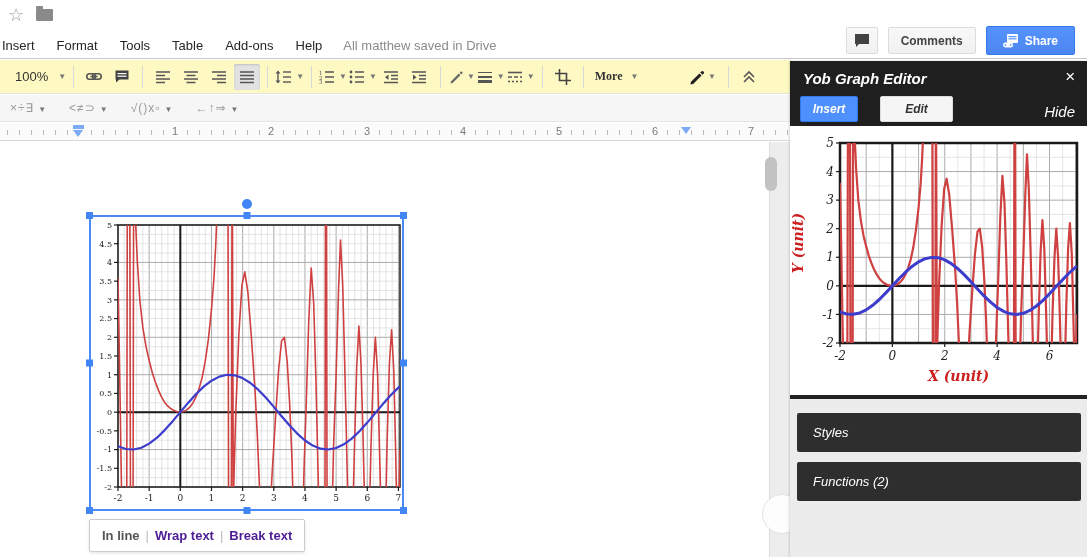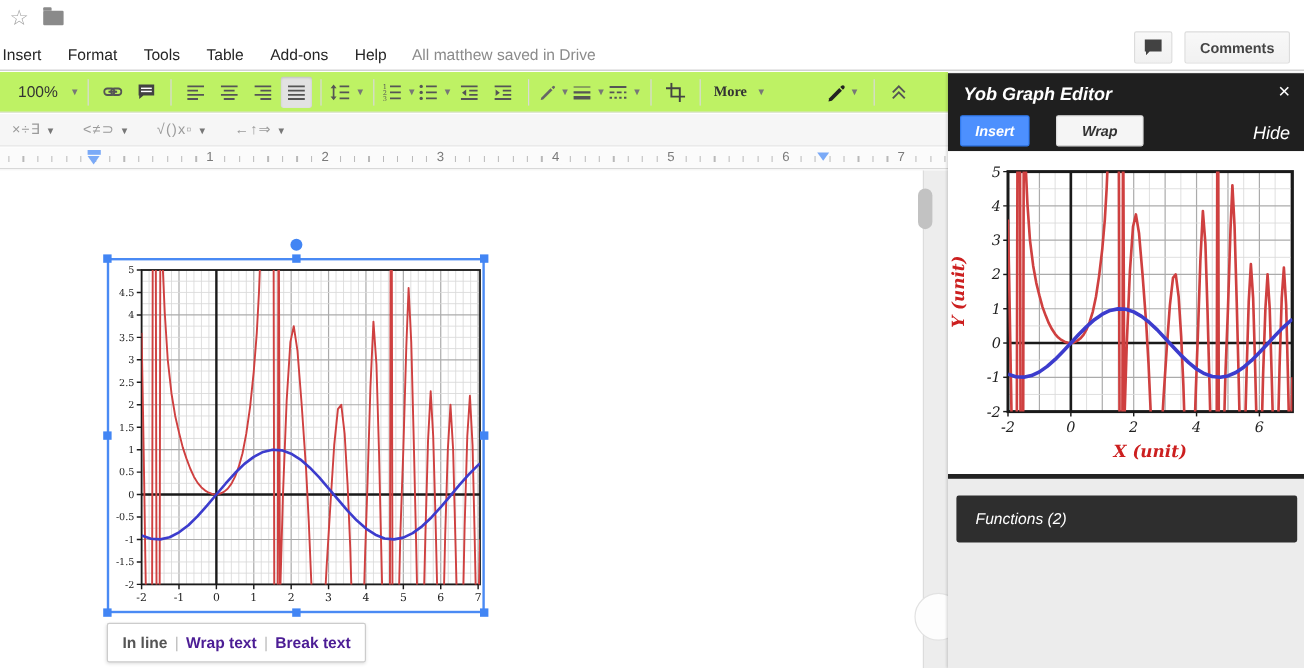--- a/index.html
+++ b/index.html
@@ -17,21 +17,21 @@
   .menubar { position:absolute; left:0; top:33px; height:24px; display:flex; align-items:center; }
   .menu-item { font-size:13px; color:#262626; padding:3px 11px; cursor:default; }
   .menu-item:first-child { padding-left:2px; }
   .save-status { font-size:13px; color:#8b8b8b; margin-left:10px; }
   .header-actions { position:absolute; right:12px; top:26px; display:flex; align-items:center; gap:10px; }
   .gbtn { height:27px; border:1px solid #dcdcdc; border-radius:2px; background:linear-gradient(#f8f8f8,#f1f1f1); font-size:12px; font-weight:bold; color:#444; display:flex; align-items:center; justify-content:center; padding:0 12px; cursor:pointer; }
   .gbtn.iconbtn { width:32px; padding:0; }
   .share-btn { background:linear-gradient(#5592fb,#4d86f0); border:1px solid #3079ed; color:#fff; display:flex; gap:7px; padding:0 16px; height:29px; }
 
   
-  .toolbar { position:absolute; left:0; top:60px; width:790px; height:34px; background:#bef264; border-bottom:1px solid #e4e4e4; display:flex; align-items:center; padding-left:8px; z-index:2; }
+  .toolbar { position:absolute; left:0; top:60px; width:790px; height:34px; background:#fef9c3; border-bottom:1px solid #e4e4e4; display:flex; align-items:center; padding-left:8px; z-index:2; }
   .tb { height:26px; min-width:26px; display:flex; align-items:center; justify-content:center; border-radius:2px; margin:0 1px; cursor:pointer; color:#444; }
   .tb.active { background:#e2e2e2; box-shadow:inset 0 1px 2px rgba(0,0,0,.15); }
   .tb .caret, .eq-group .caret { font-size:8px; color:#777; margin-left:4px; }
   .sep { width:1px; height:22px; background:#d9d9d9; margin:0 6px; }
   .zoom-box { font-size:13px; color:#333; padding:0 6px; }
   .more-label { font-size:12px; font-weight:bold; color:#333; padding:0 4px;font-family:Liberation Serif, serif; }
   .push { margin-left:auto; }
   .tb svg { display:block; }
 
   
@@ -97,20 +97,35 @@
     </div>
     <div class="header-actions">
       <div class="gbtn iconbtn">
         <svg width="16" height="15" viewBox="0 0 16 15">
             <path d="M1 1 h14 v10 h-10 l-3 3 v-3 h-1 z" fill="#424242"></path>
           </svg>
       </div>
       <div class="gbtn">
           <span>Comments</span>
         </div>
+      <div class="gbtn share-btn">
+        <svg width="15" height="14" viewBox="0 0 15 14">
+            <g fill="#fff">
+              <rect x="4" y="0" width="11" height="9" rx="1"></rect>
+              <rect x="5.5" y="2" width="8" height="1.2" fill="#5592fb"></rect>
+              <rect x="5.5" y="4.2" width="8" height="1.2" fill="#5592fb"></rect>
+            </g>
+            <g stroke="#fff" stroke-width="1.4" fill="none">
+              <rect x="0.7" y="9.2" rx="2" width="5.2" height="3.6"></rect>
+              <rect x="4.2" y="9.2" rx="2" width="5.2" height="3.6"></rect>
+              <line x1="2.6" y1="11" x2="7.5" y2="11"></line>
+            </g>
+          </svg>
+        <span>Share</span>
+      </div>
     </div>
   </div>
 
   <div class="toolbar">
     <div class="tb">
         <span class="zoom-box">100%</span>
         <span class="caret">▼</span>
       </div>
     <div class="sep"></div>
     <div class="tb">
@@ -470,21 +485,21 @@
       <span class="pipe">|</span>
       <a href="#">Break text</a>
     </div>
   </div>
 
   <div class="panel">
     <div class="panel-header">
       <div class="panel-title">Yob Graph Editor</div>
       <div class="panel-close">×</div>
       <div class="btn-insert">Insert</div>
-      <div class="btn-edit">Wrap</div>
+      <div class="btn-edit">Edit</div>
       <div class="btn-hide">Hide</div>
     </div>
     <div class="panel-card">
       <svg id="panelGraph" width="297" height="269" viewBox="0 0 297 269">
           <line x1="50" y1="17" x2="50" y2="217" stroke="#ababab" stroke-width="1"></line>
           <line x1="63.0939226519337" y1="17" x2="63.0939226519337" y2="217" stroke="#d9d9d9" stroke-width="0.7"></line>
           <line x1="76.1878453038674" y1="17" x2="76.1878453038674" y2="217" stroke="#ababab" stroke-width="1"></line>
           <line x1="89.2817679558011" y1="17" x2="89.2817679558011" y2="217" stroke="#d9d9d9" stroke-width="0.7"></line>
           <line x1="102.37569060773481" y1="17" x2="102.37569060773481" y2="217" stroke="#ababab" stroke-width="1"></line>
           <line x1="115.4696132596685" y1="17" x2="115.4696132596685" y2="217" stroke="#d9d9d9" stroke-width="0.7"></line>
@@ -548,17 +563,18 @@
           <text x="44" y="78.34285714285714" text-anchor="end" font-size="12" fill="#222">3</text>
           <line x1="46" y1="45.571428571428584" x2="50" y2="45.571428571428584" stroke="#1a1a1a" stroke-width="1.2"></line>
           <text x="44" y="49.77142857142859" text-anchor="end" font-size="12" fill="#222">4</text>
           <line x1="46" y1="17" x2="50" y2="17" stroke="#1a1a1a" stroke-width="1.2"></line>
           <text x="44" y="21.2" text-anchor="end" font-size="12" fill="#222">5</text>
           <text x="168.5" y="255" text-anchor="middle" font-size="14" font-weight="bold" fill="#cc1f1f">X (unit)</text>
           <text x="13" y="117" text-anchor="middle" font-size="14" font-weight="bold" fill="#cc1f1f" transform="rotate(-90 13 117)">Y (unit)</text>
         </svg>
     </div>
     <div class="panel-sections">
+        <div class="section-bar"><span>Styles</span></div>
         <div class="section-bar"><span>Functions (2)</span></div>
       </div>
   </div>
 
 </div>
 
 </body></html>

